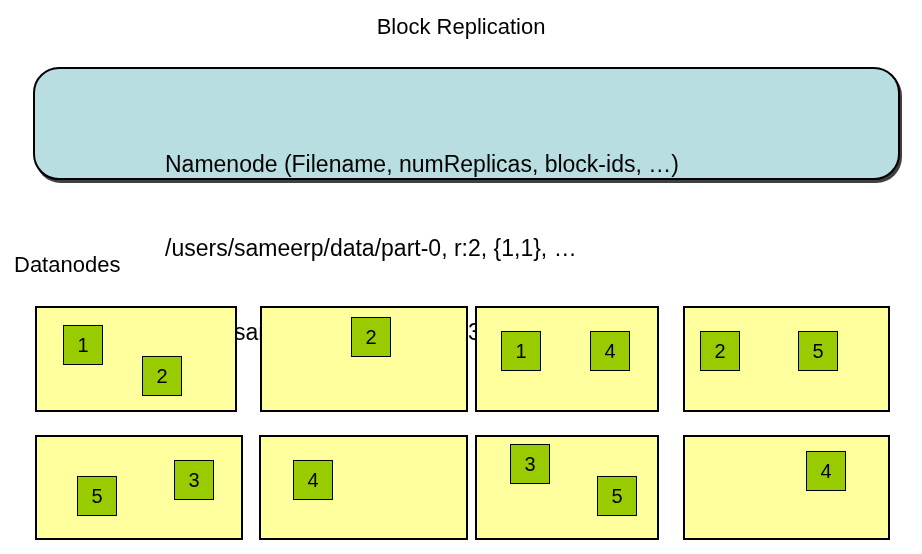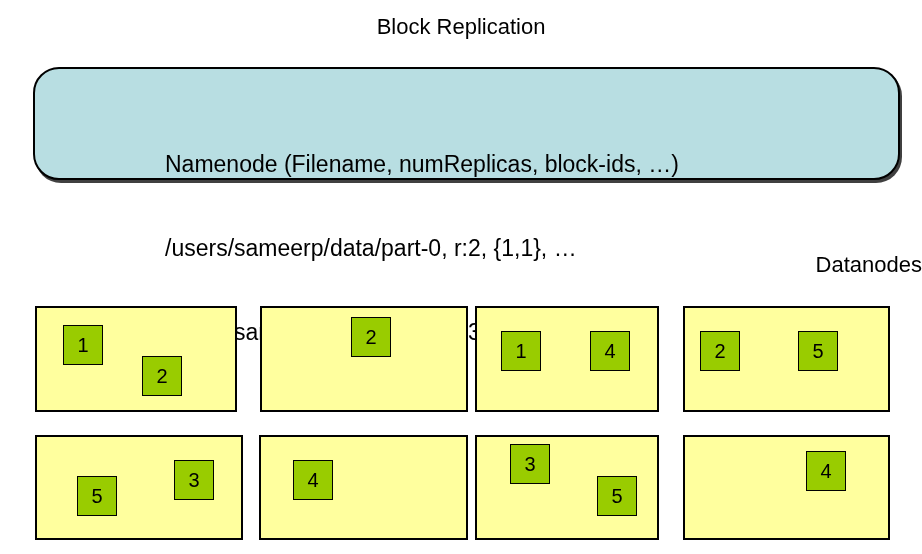--- a/index.html
+++ b/index.html
@@ -43,21 +43,21 @@
     font-size: 23px;
     line-height: 28px;
     color: #000000;
     white-space: pre;
   }
   .datanodes-label {
     position: absolute;
     top: 252px;
     left: 0;
     width: 100%;
-    text-align: right;
+    text-align: left;
     padding-left: 14px;
     box-sizing: border-box;
     font-size: 22px;
     color: #000000;
   }
   .datanode {
     position: absolute;
     background: var(--dn-fill, #ffff9e);
     border: 2px solid #000000;
     box-sizing: border-box;

